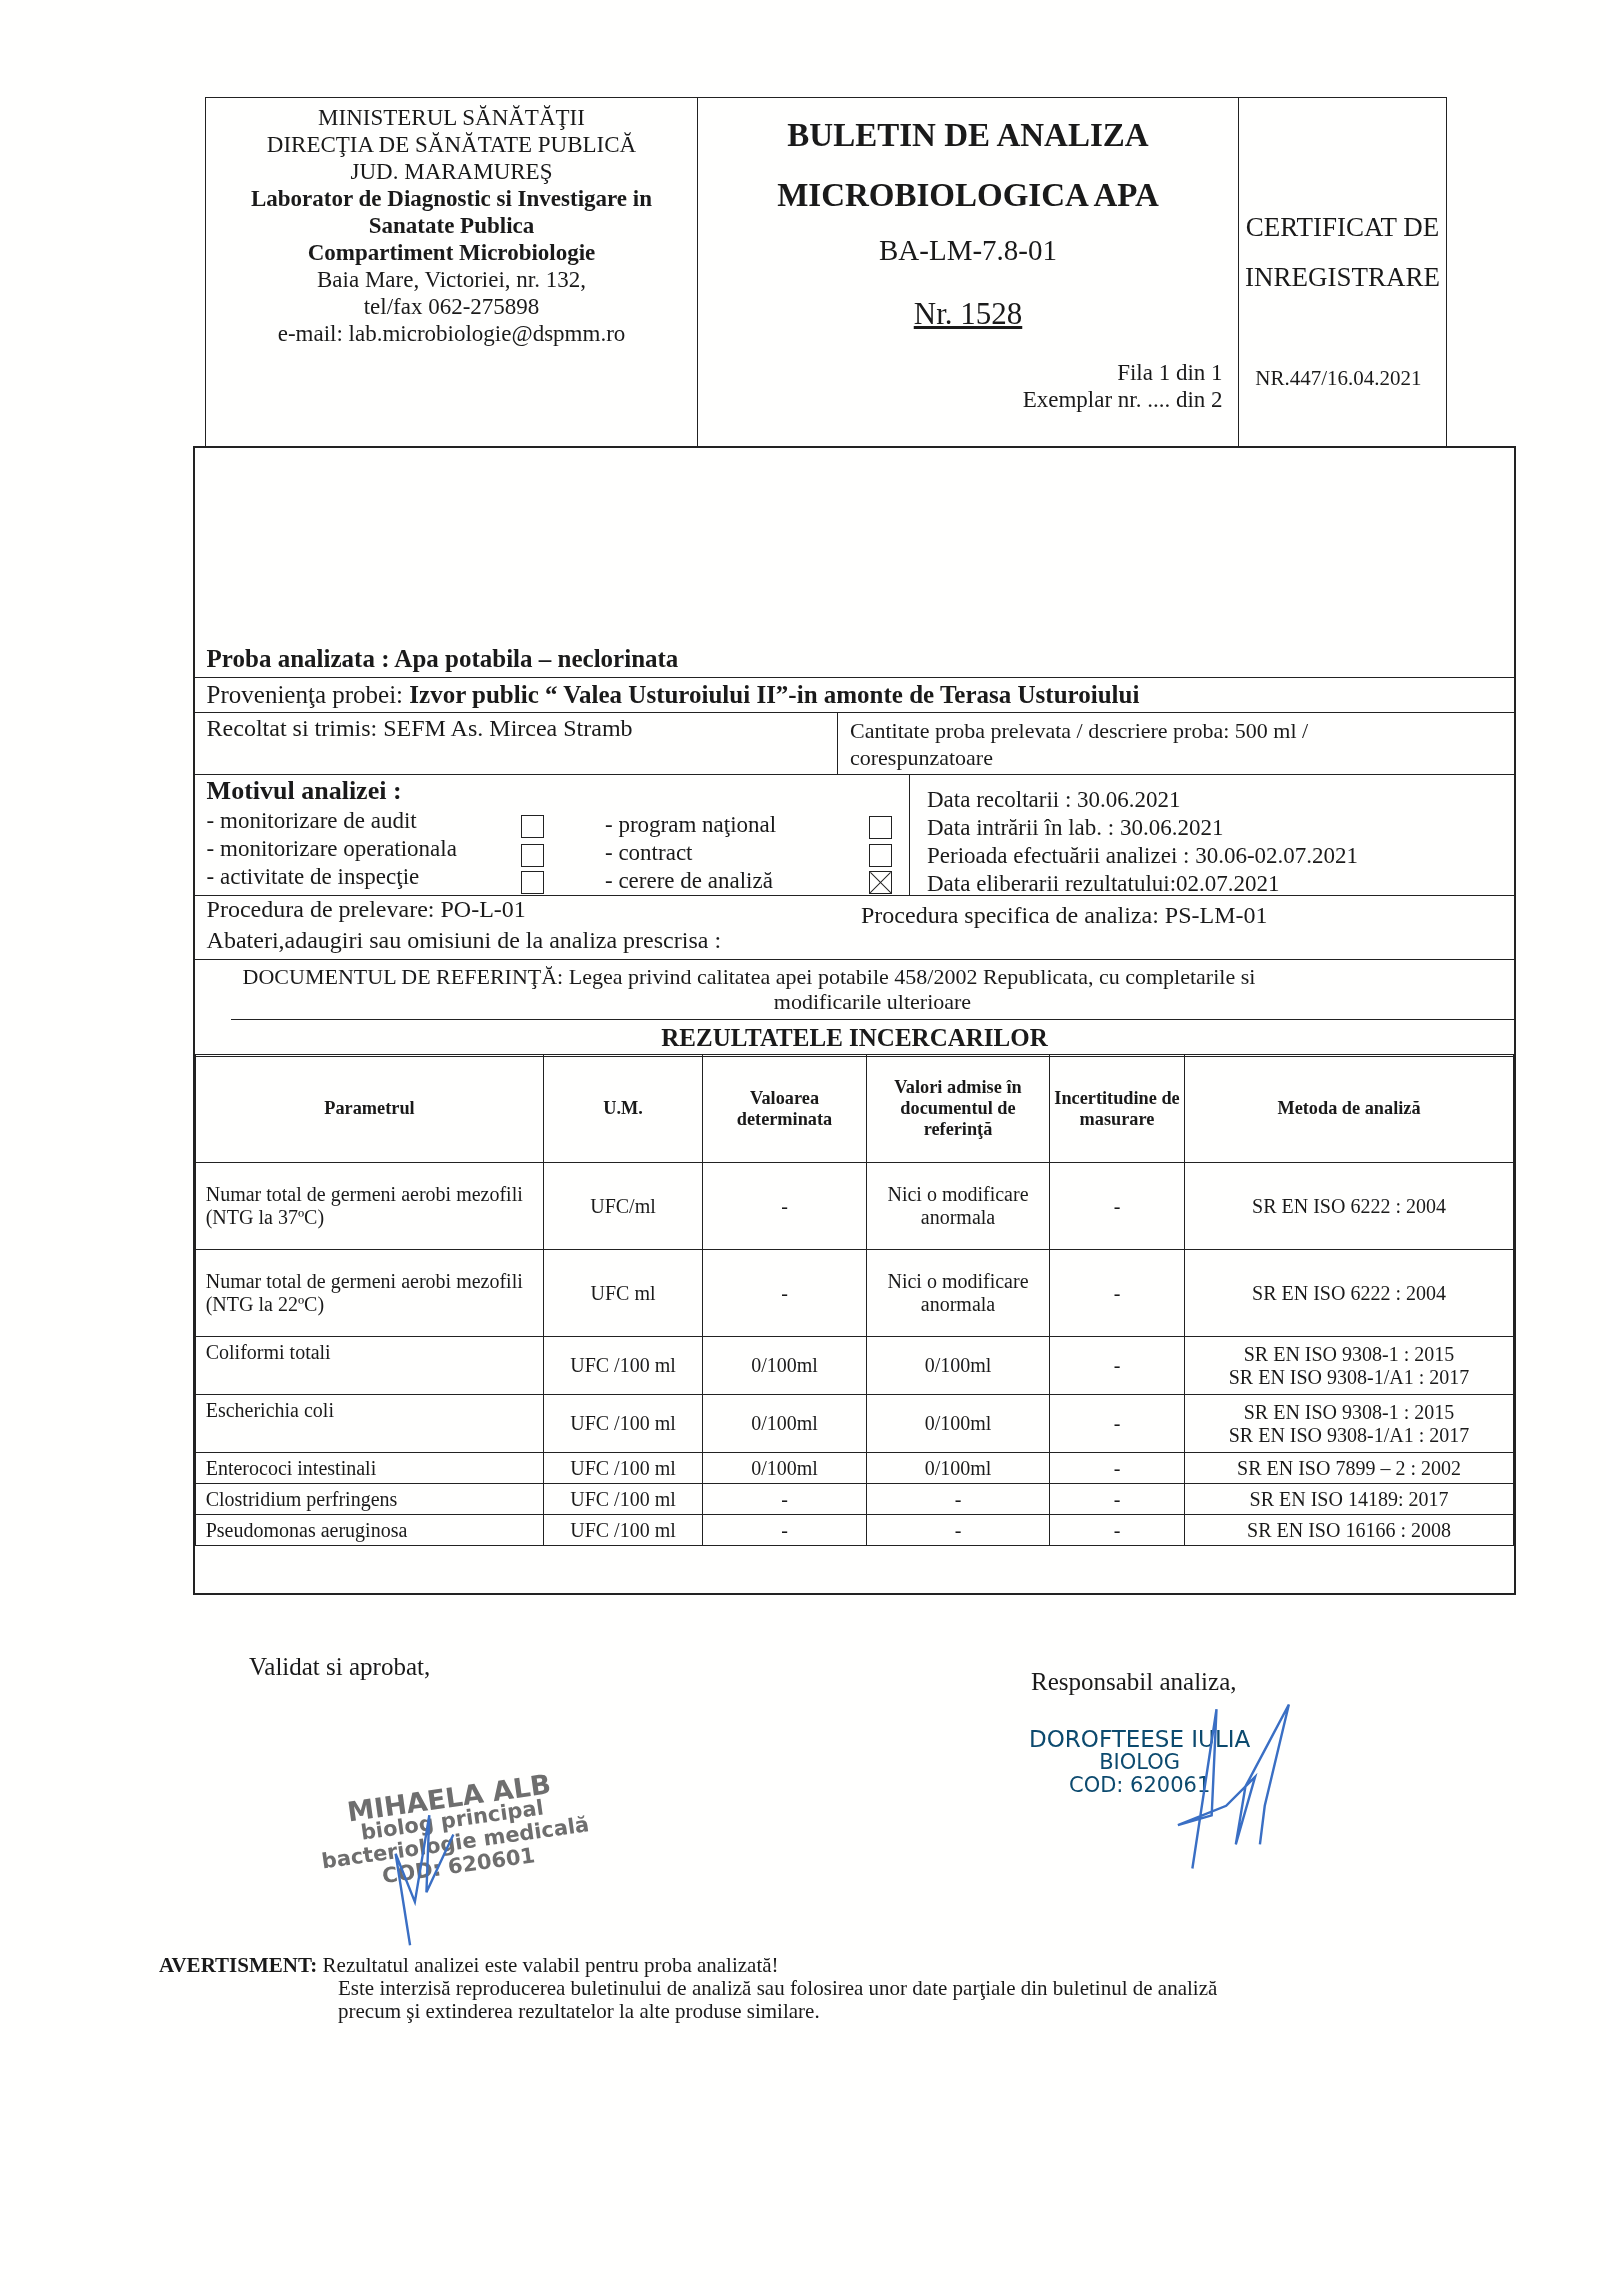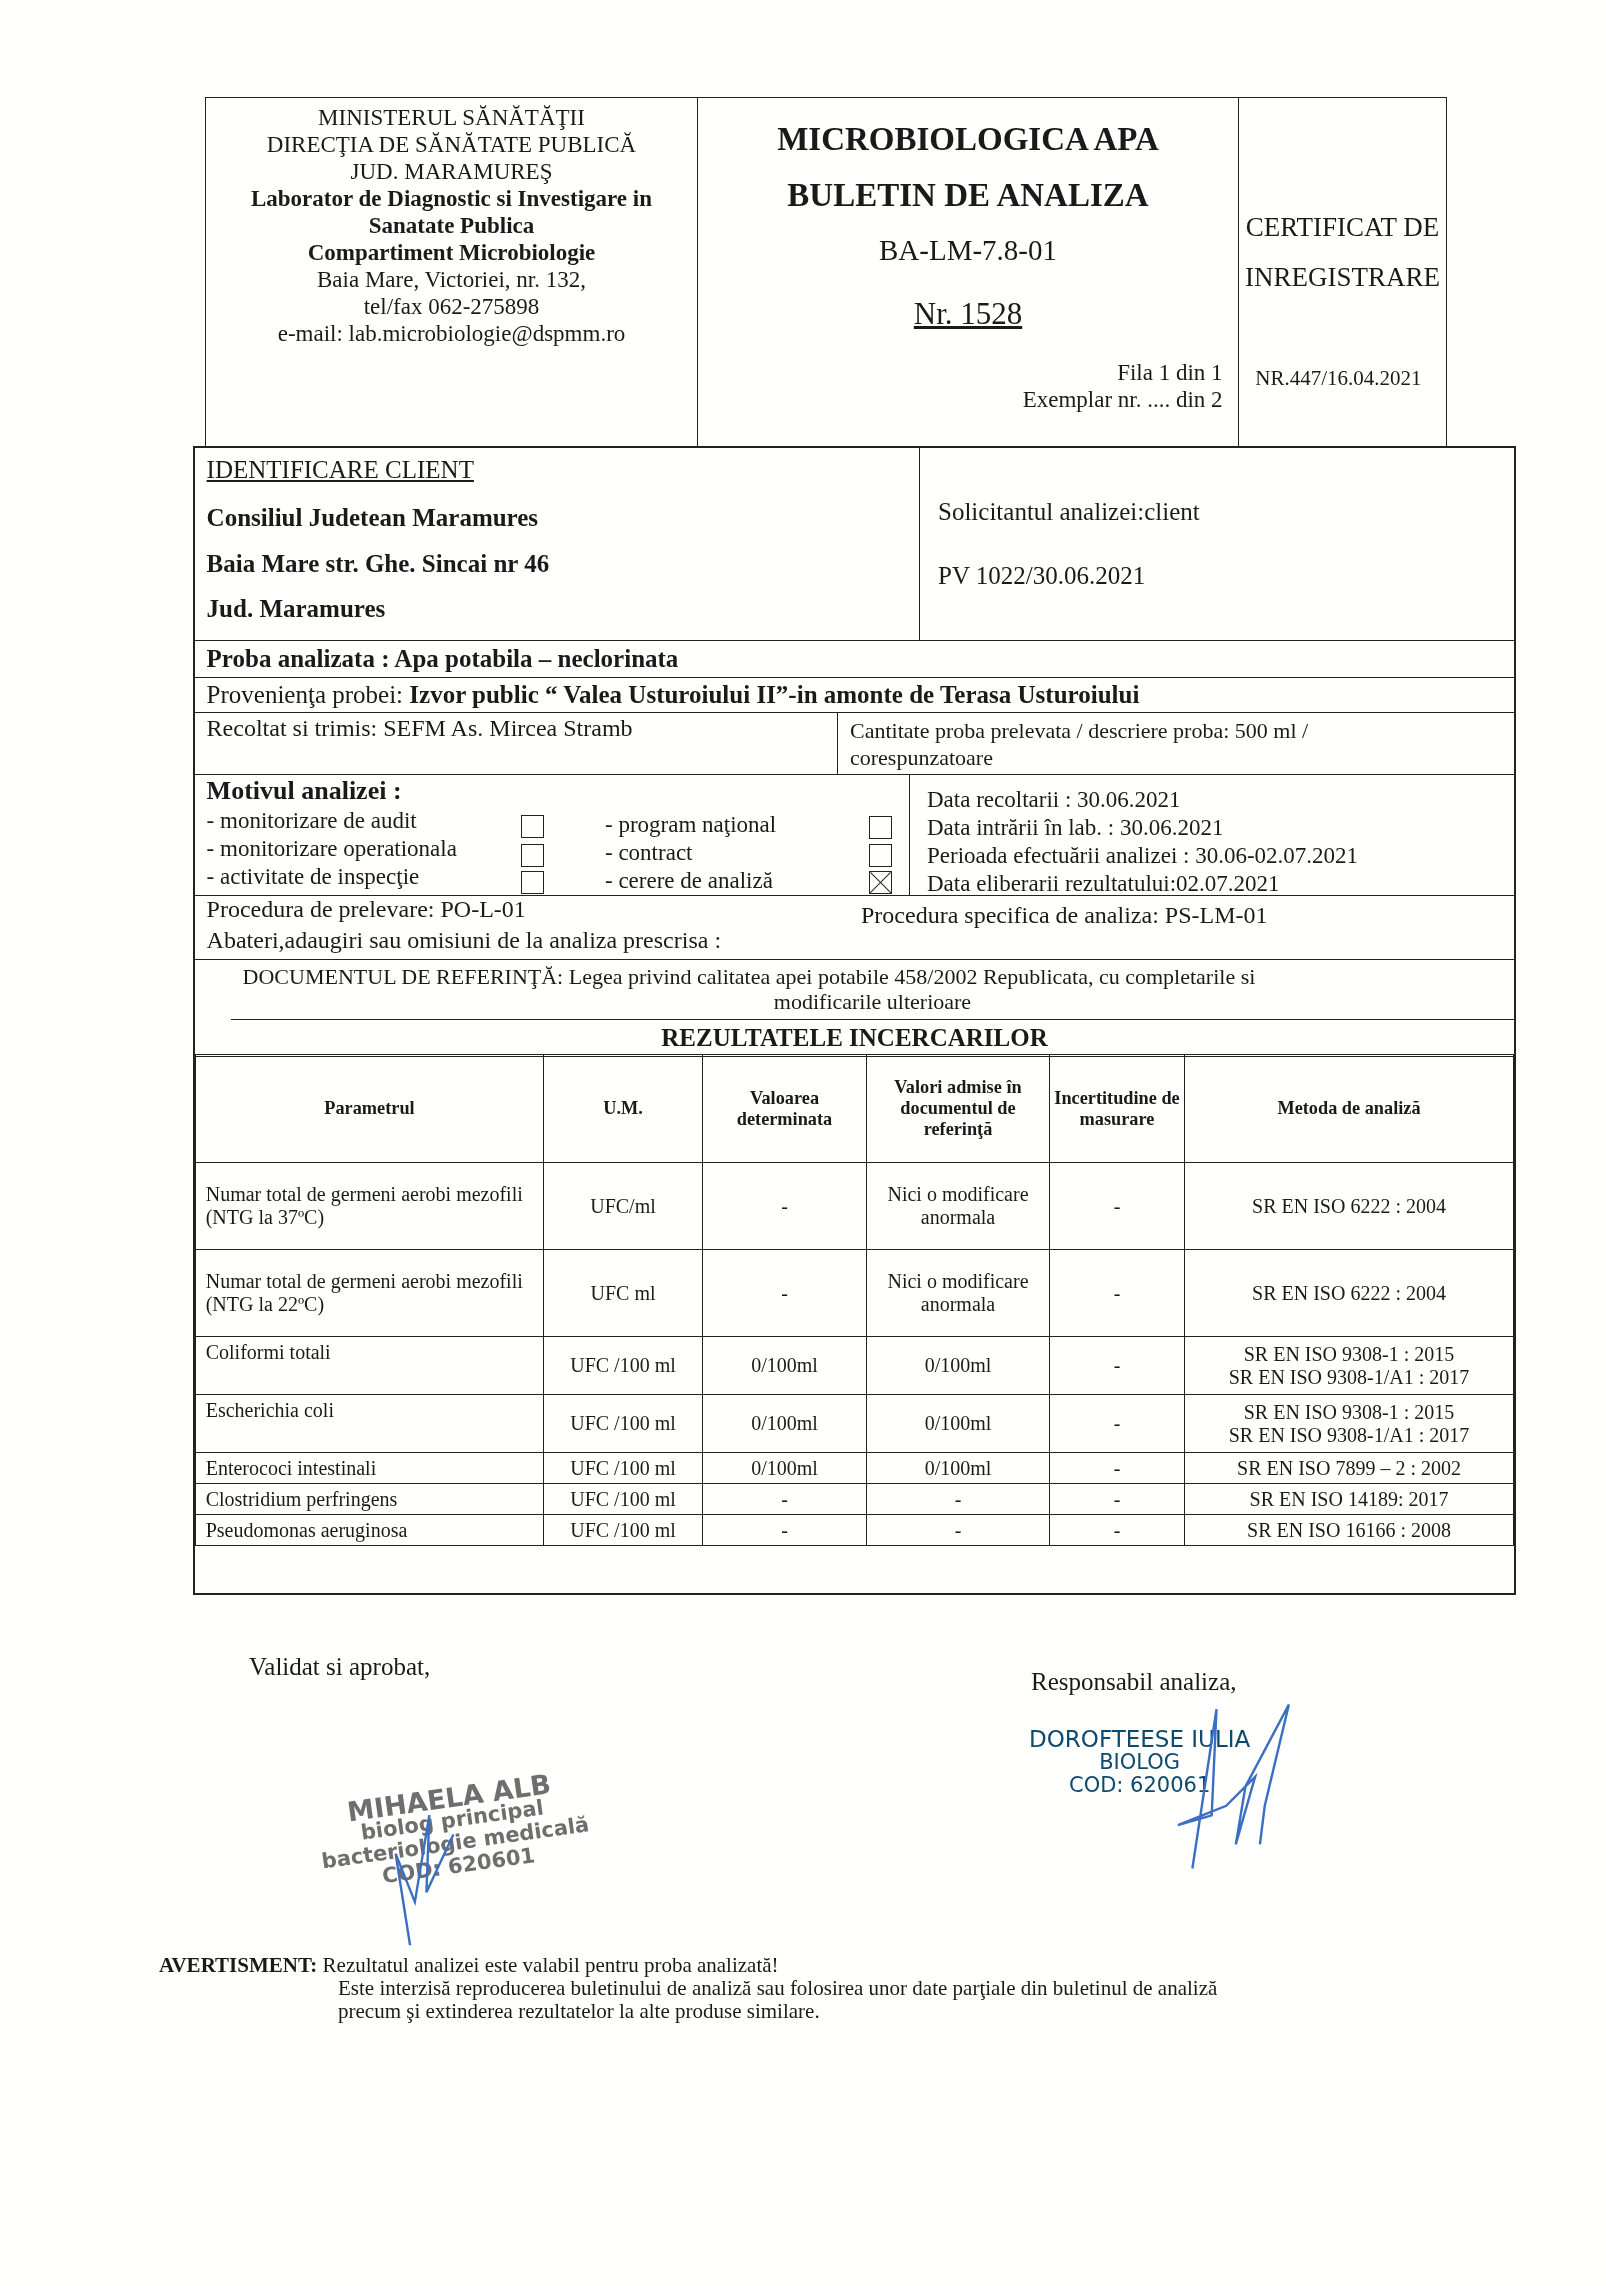--- a/index.html
+++ b/index.html
@@ -41,49 +41,40 @@
     <div>DIRECŢIA DE SĂNĂTATE PUBLICĂ</div>
     <div>JUD. MARAMUREŞ</div>
     <div class="b">Laborator de Diagnostic si Investigare in</div>
     <div class="b">Sanatate Publica</div>
     <div class="b">Compartiment Microbiologie</div>
     <div>Baia Mare, Victoriei, nr. 132,</div>
     <div>tel/fax 062-275898</div>
     <div>e-mail: lab.microbiologie@dspmm.ro</div>
   </div>
   <div class="col2">
+    <div class="t" style="margin-top:19.3px;">BULETIN DE ANALIZA</div>
     <div class="t" style="margin-top:23px;">MICROBIOLOGICA APA</div>
-    <div class="t" style="margin-top:19.3px;">BULETIN DE ANALIZA</div>
     <div class="code" style="margin-top:19.3px;">BA-LM-7.8-01</div>
     <div class="nr" style="margin-top:29px;">Nr. 1528</div>
     <div class="fila" style="top:261px;">
       <div>Fila  1 din 1</div>
       <div>Exemplar nr. .... din 2</div>
     </div>
   </div>
   <div class="col3">
     <div class="cert">
       <div>CERTIFICAT DE</div>
       <div>INREGISTRARE</div>
     </div>
     <div class="reg">NR.447/16.04.2021</div>
   </div>
 </div>
 
 <div class="abs main">
 
-  <div class="row" style="top:0; height:193px;">
-    <div style="position:absolute; left:724px; top:0; bottom:0; border-left:1.9px solid #222;"></div>
-    <div class="txt" style="left:11.6px; top:7.7px; font-size:25px; text-decoration:underline;">IDENTIFICARE CLIENT</div>
-    <div class="txt bold" style="left:11.6px; top:56px; font-size:25px;">Consiliul Judetean Maramures</div>
-    <div class="txt bold" style="left:11.6px; top:102px; font-size:25px;">Baia Mare str. Ghe. Sincai nr 46</div>
-    <div class="txt bold" style="left:11.6px; top:147px; font-size:25px;">Jud. Maramures</div>
-    <div class="txt" style="left:743px; top:50px; font-size:25px;">Solicitantul analizei:client</div>
-    <div class="txt" style="left:743px; top:114px; font-size:25px;">PV 1022/30.06.2021</div>
-  </div>
   <div class="row" style="top:193px; height:37px;">
     <div class="txt bold" style="left:11.6px; top:3.9px; font-size:25px;">Proba analizata : Apa potabila – neclorinata</div>
   </div>
   <div class="row" style="top:230px; height:35px;">
     <div class="txt" style="left:11.6px; top:2.9px; font-size:25px;"><span>Provenienţa probei: </span><span class="bold">Izvor public “ Valea  Usturoiului II”-in amonte de Terasa  Usturoiului</span></div>
   </div>
   <div class="row" style="top:265px; height:62px;">
     <div style="position:absolute; left:642px; top:0; bottom:0; border-left:1.9px solid #222;"></div>
     <div class="txt" style="left:11.6px; top:1.9px; font-size:24px;">Recoltat si trimis: SEFM As. Mircea Stramb</div>
     <div class="txt" style="left:655px; top:3.9px; font-size:22px; line-height:27px;">

